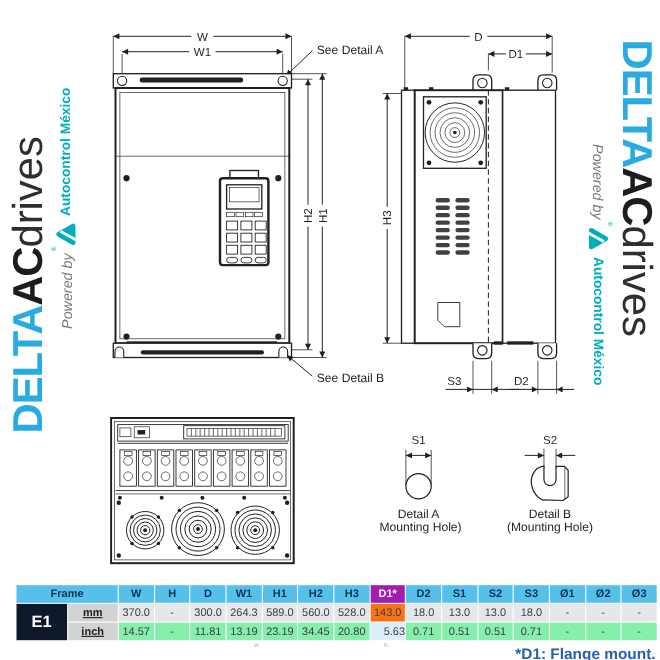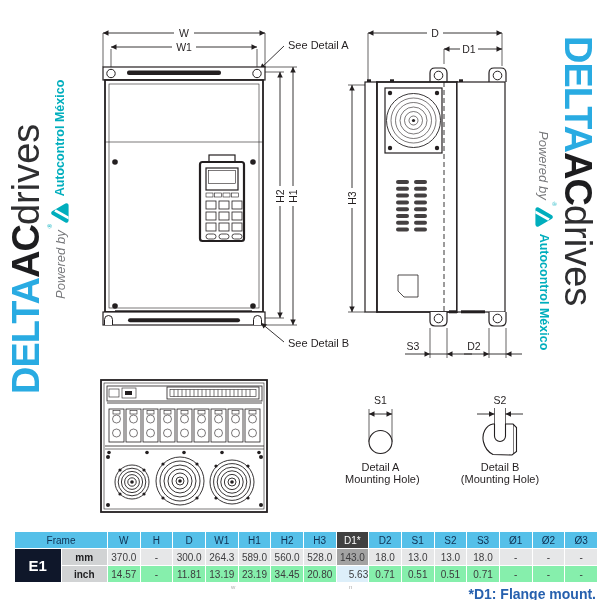--- a/index.html
+++ b/index.html
@@ -29,28 +29,28 @@
   .oln1{stroke:#231F20;stroke-width:1.8;fill:#fff;}
   .oln2{stroke:#231F20;stroke-width:1.2;fill:#fff;}
   .oln3{stroke:#231F20;stroke-width:0.8;fill:none;}
   .thin{stroke:#231F20;stroke-width:0.6;fill:none;}
   .blk{fill:#231F20;stroke:none;}
 
   
   .dim-table{position:absolute;left:14px;top:531px;width:584px;}
   .dim-table table{border-collapse:separate;border-spacing:1.5px;width:100%;table-layout:fixed;}
   .dim-table th,.dim-table td{text-align:center;vertical-align:middle;padding:1px 0;height:14px;font-size:10px;}
-  .dim-table th{background:#55C0E9;color:#0F3052;font-weight:400;}
+  .dim-table th{background:#55C0E9;color:#0F3052;font-weight:700;}
   .dim-table th.frame-h{width:92px;}
-  .dim-table th.hl{background:#404040;color:#fff;}
+  .dim-table th.hl{background:#a21caf;color:#fff;}
   td.frame-cell{background:#0f172a;color:#fff;font-weight:700;font-size:15px;}
-  td.unit-cell{background:#D1D3D4;font-weight:700;color:#1d1d1f;}
+  td.unit-cell{background:#D1D3D4;font-weight:700;color:#1d1d1f;text-decoration:underline;}
   tr.row-mm td.val{background:#E6E7E8;color:#3c3c3e;margin-top:41px;}
   tr.row-inch td.val{background:#86efac;color:#3c3c3e;}
-  tr.row-mm td.val.hl{background:#a3a3a3;}
+  tr.row-mm td.val.hl{background:#f97316;}
   tr.row-inch td.val.hl{background:#DDEFFA;text-align:right;}
   .footnote{position:absolute;right:2px;top:55px;font-size:14px;color:#2660AE;font-weight:600;}
 
   .artifact{position:absolute;font-size:6px;color:#8a8a8a;opacity:.7;}
 </style>
 </head>
 <body>
 
 <svg width="0" height="0" style="position:absolute" aria-hidden="true">
   <defs>

